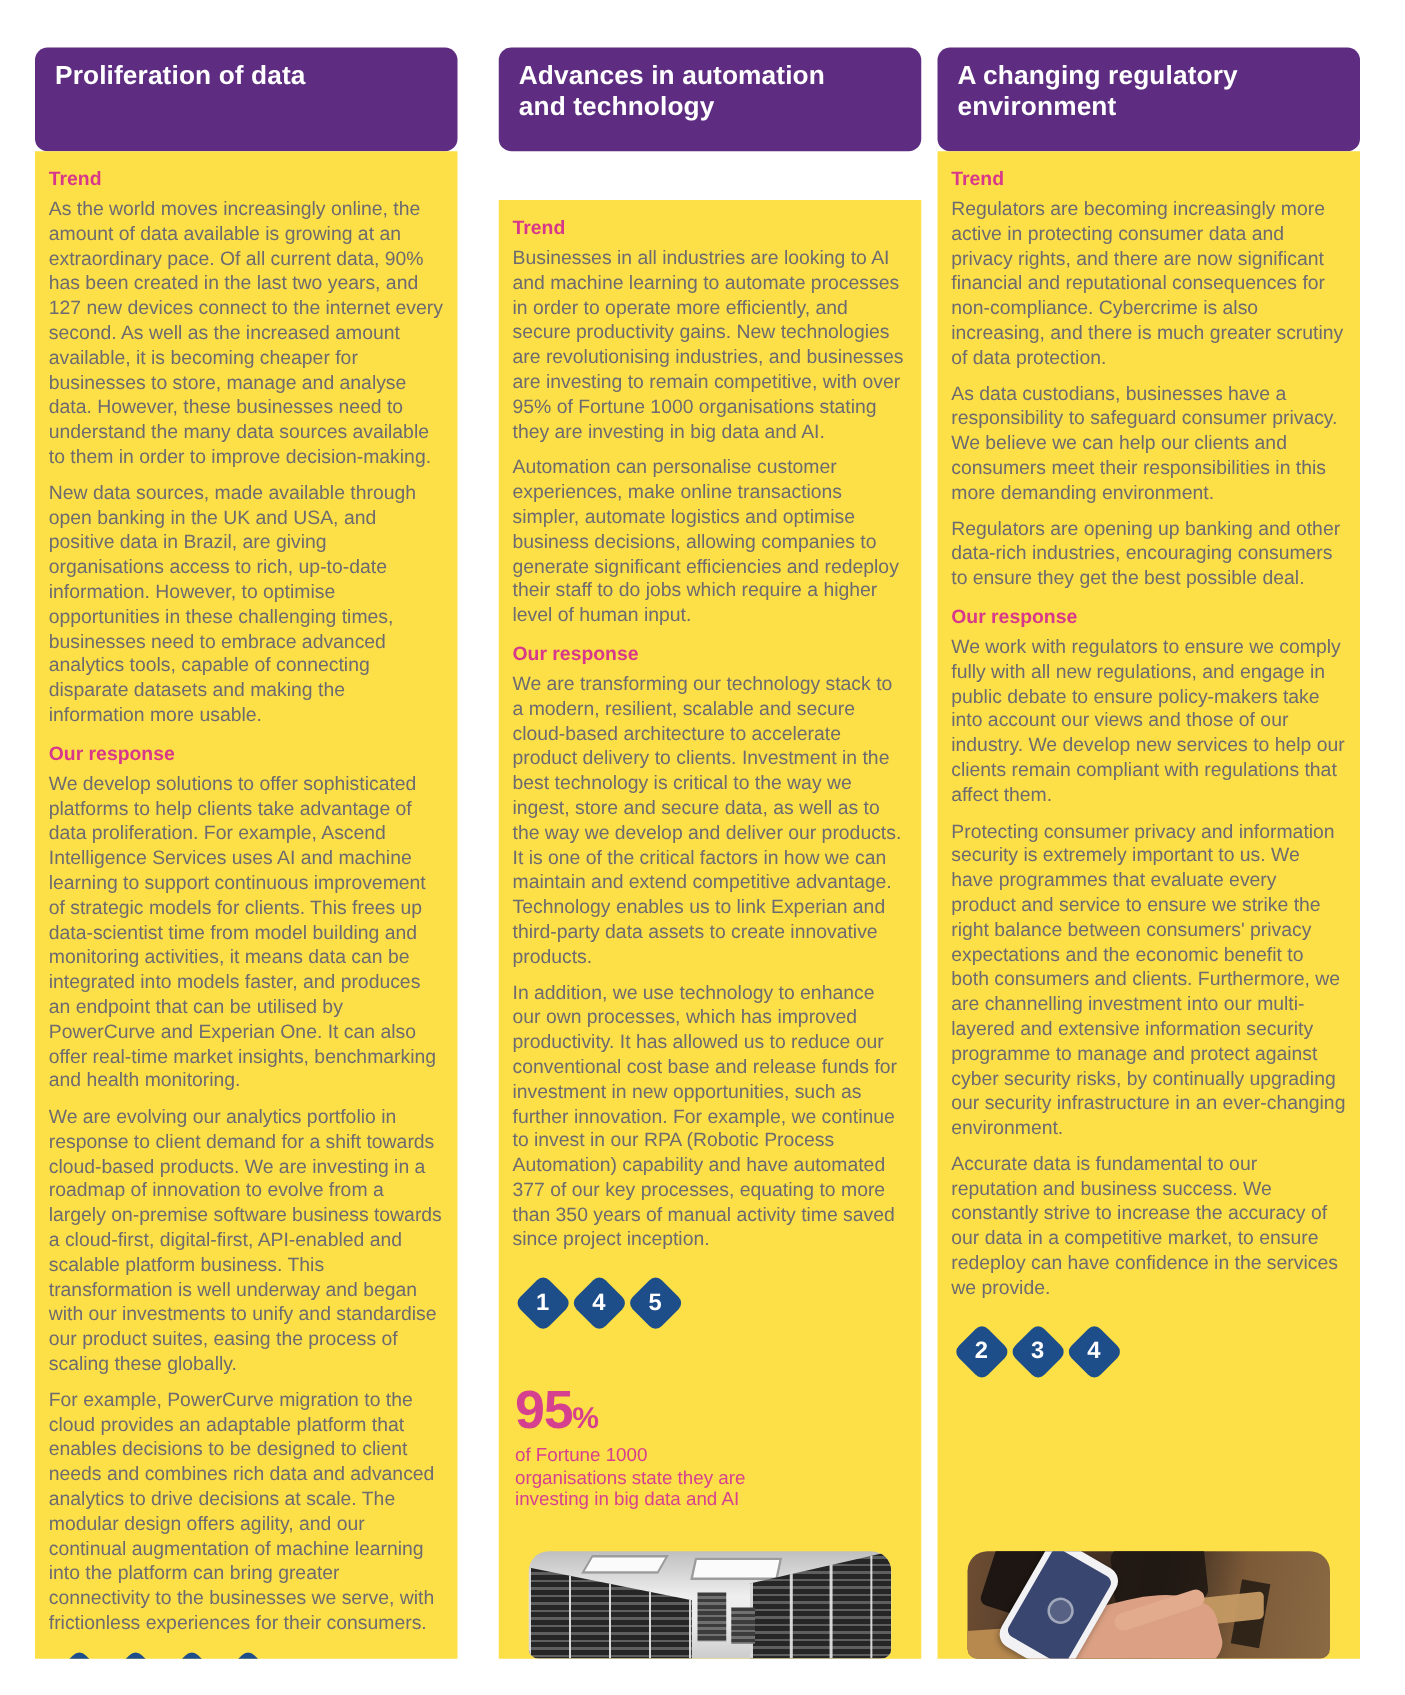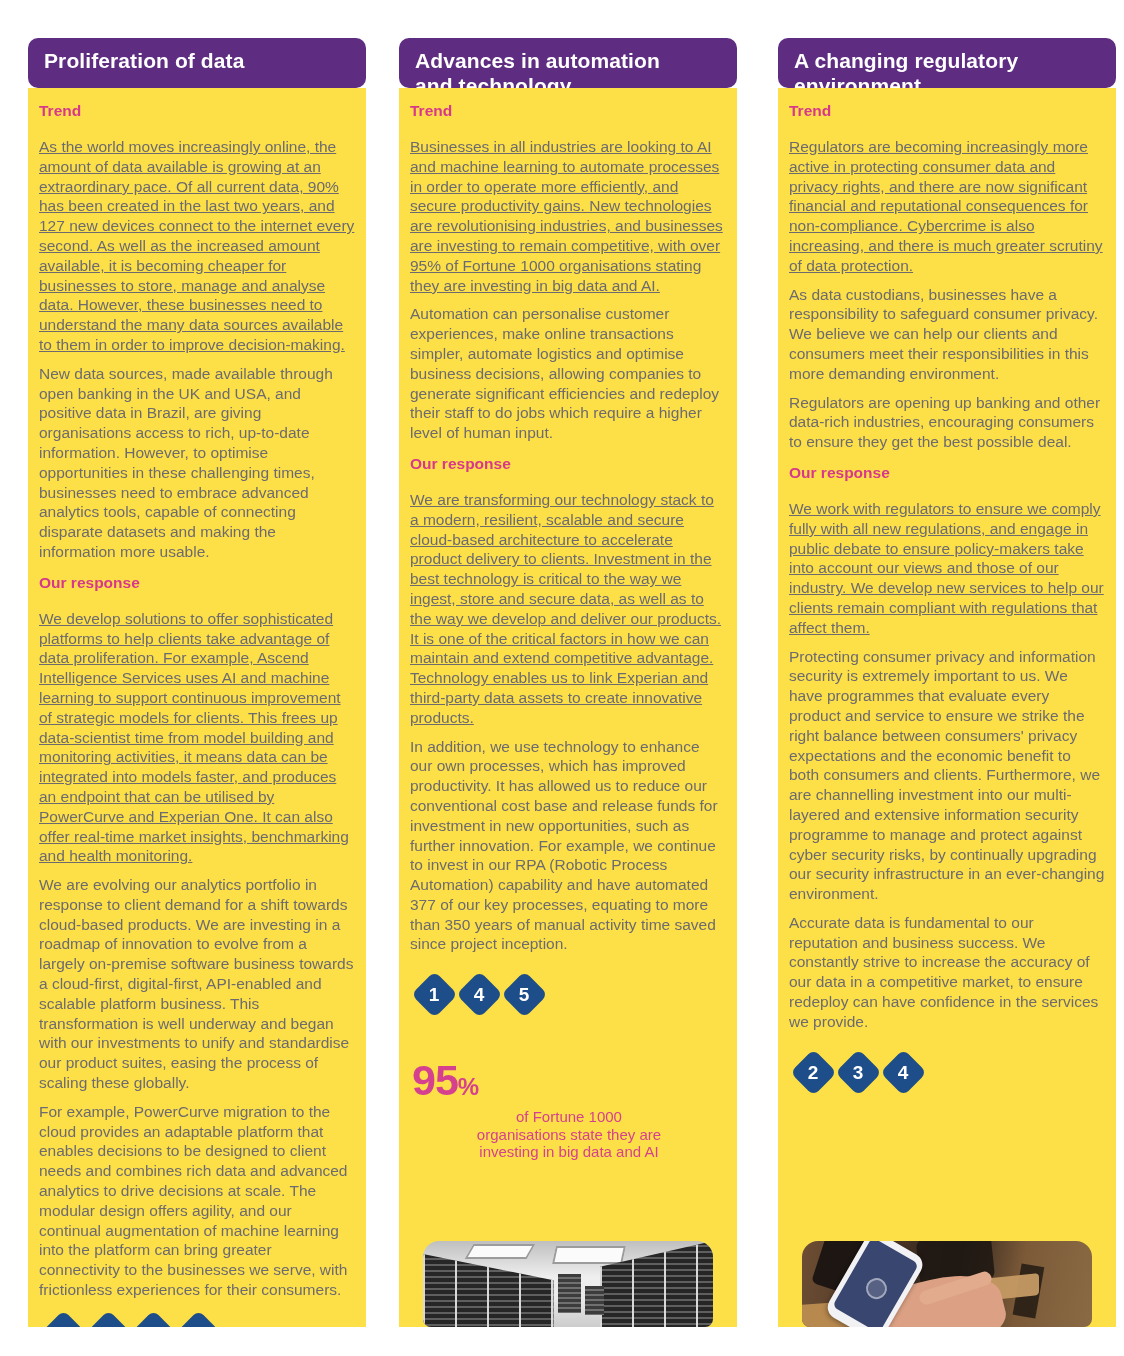--- a/index.html
+++ b/index.html
@@ -7,42 +7,42 @@
     width:1124px; height:1356px;
     background:#ffffff;
     font-family:"Liberation Sans", sans-serif;
     position:relative; overflow:hidden;
   }
   .card {
     position:absolute; top:38px; width:338px; height:1289px;
     display:flex; flex-direction:column;
   }
   .card.c1 { left:28px; }
-  .card.c2 { left:399px; }
-  .card.c3 { left:778px; }
+  .card.c2 { left:399px;gap:39px; }
+  .card.c3 { left:750px; }
   .card-header {
     background:#5e2d82; color:#ffffff;
-    border-radius:10px; height:50px; box-sizing:border-box;
+    border-radius:10px; height:83px; box-sizing:border-box;
     padding:10px 16px 0;
     font-weight:bold; font-size:21px; line-height:25px;
     white-space:pre-line; letter-spacing:.1px;
   }
   .card-body {
     background:#fde047; flex:1; box-sizing:border-box;
     padding:13px 11px 8px; overflow:hidden;
     display:flex; flex-direction:column;
     color:#6d6a70; font-size:15.5px; line-height:19.8px;
   }
   .sec-label {
     color:#d8388b; font-weight:bold; font-size:15.5px;
     margin:0; line-height:20px;
   }
   .sec-label.resp { margin-top:2px; }
   .card-body p { margin:0 0 9px; }
-  .card-body p.in-sec { margin-top:16px;text-decoration:underline; }
+  .card-body p.in-sec { margin-top:4px; }
 
   
   .badges { display:flex; padding-left:2px; }
   .badges.pin-bottom { margin-top:auto; margin-bottom:4px; }
   .badges.inline { margin-top:7px; }
   .diamond {
     width:33px; height:33px; margin:8px 6px;
     background:#1d4e8a; border-radius:7px;
     transform:rotate(45deg);
     display:flex; align-items:center; justify-content:center;
@@ -54,21 +54,20 @@
   }
 
   
   .stat { margin-top:40px; padding-left:2px; }
   .stat-line { color:#d6418f; }
   .stat-value { font-size:43px; font-weight:bold; color:#d6418f; line-height:1; letter-spacing:-1px; }
   .stat-unit { font-size:24px; font-weight:bold; color:#d6418f; }
   .stat-caption {
     margin-top:6px; color:#d6418f; font-size:15px; line-height:17.5px;
     white-space:pre-line;
-    text-align:center;
   }
 
   
   .photo {
     height:86px; margin:0 13px; margin-top:auto;
     border-radius:16px 16px 8px 8px;
     overflow:hidden; position:relative; flex:none;
   }
   
   .photo.server { background:linear-gradient(180deg,#bfbfbf 0%,#efefef 42%,#e9e9e9 68%,#cccccc 100%); }

